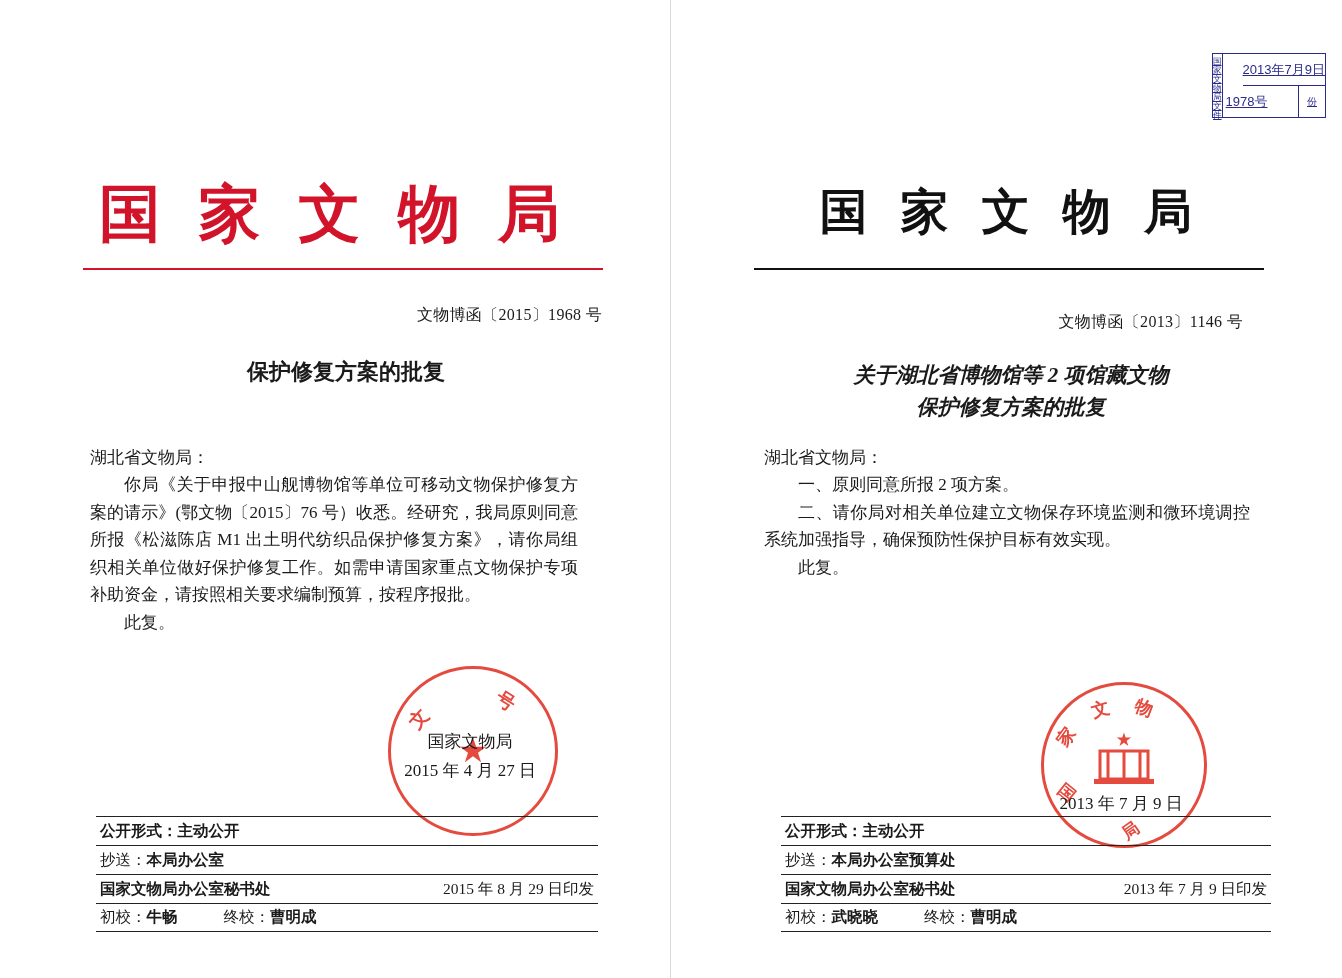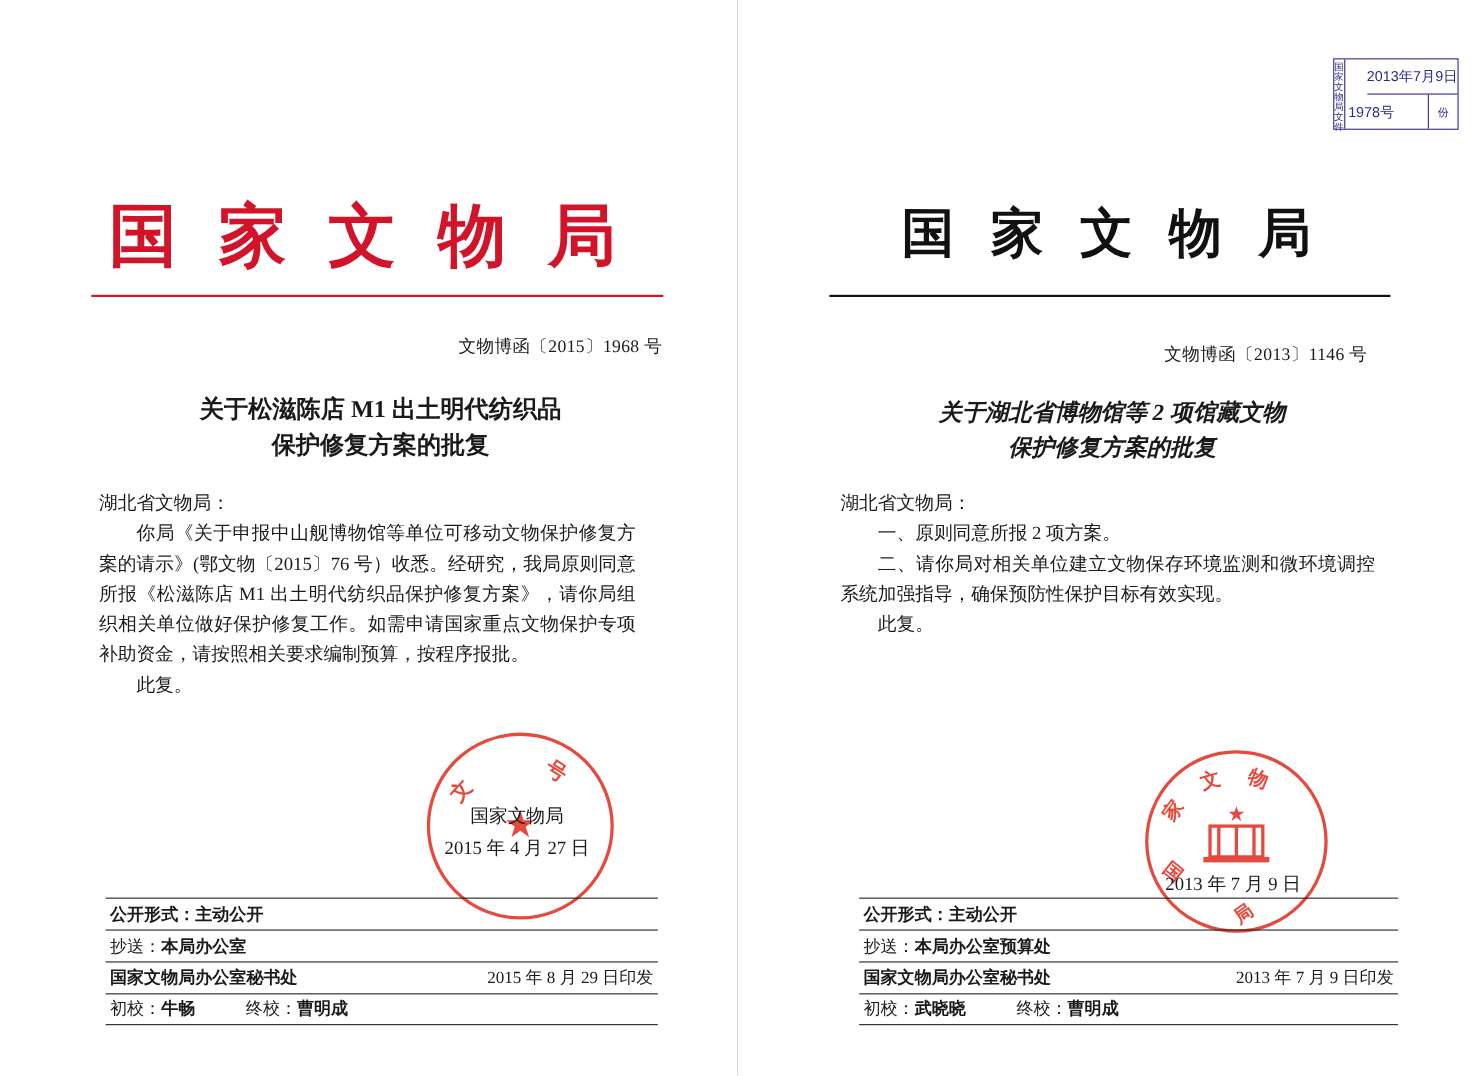--- a/index.html
+++ b/index.html
@@ -196,21 +196,20 @@
 <div class="page page-left">
 
   <div class="doc-header" style="position:absolute; left:70px; top:172px; width:530px;">
     <div class="org-title" style="font-size:62px;">国 家 文 物 局</div>
   </div>
   <div class="red-rule" style="position:absolute; left:83px; top:268px; width:520px;"></div>
 
   <div class="doc-number" style="position:absolute; left:90px; top:305px; width:512px;">文物博函〔2015〕1968 号</div>
 
   <div class="doc-title" style="position:absolute; left:90px; top:355px; width:512px; font-size:22px;">
-    <div>关于松滋陈店 M1 出土明代纺织品</div>
     <div>保护修复方案的批复</div>
   </div>
 
   <div style="position:absolute; left:90px; top:446px; width:488px;">
     <div class="addressee">湖北省文物局：</div>
     <p class="para">你局《关于申报中山舰博物馆等单位可移动文物保护修复方案的请示》(鄂文物〔2015〕76 号）收悉。经研究，我局原则同意所报《松滋陈店 M1 出土明代纺织品保护修复方案》，请你局组织相关单位做好保护修复工作。如需申请国家重点文物保护专项补助资金，请按照相关要求编制预算，按程序报批。</p>
     <p class="para">此复。</p>
   </div>
 
   <div class="seal" style="left:388px; top:666px; width:164px; height:164px;">
@@ -249,21 +248,21 @@
       <span class="ft-label ft-bold">牛畅</span>
       <span class="ft-gap"></span>
       <span class="ft-label">终校：</span>
       <span class="ft-label ft-bold">曹明成</span>
     </div>
   </div>
 </div>
 
 <div class="page page-right">
 
-  <div class="stamp-box" style="left:541px; top:53px; width:114px; height:65px;">
+  <div class="stamp-box" style="left:541px; top:53px; width:114px; height:65px;text-decoration:underline;">
     <div class="stamp-col-label">国家文物局文件</div>
     <div class="stamp-right">
       <div class="stamp-top">2013年7月9日</div>
       <div class="stamp-bottom">
         <span class="stamp-num">1978号</span>
         <span class="stamp-sub">份</span>
       </div>
     </div>
   </div>
 

